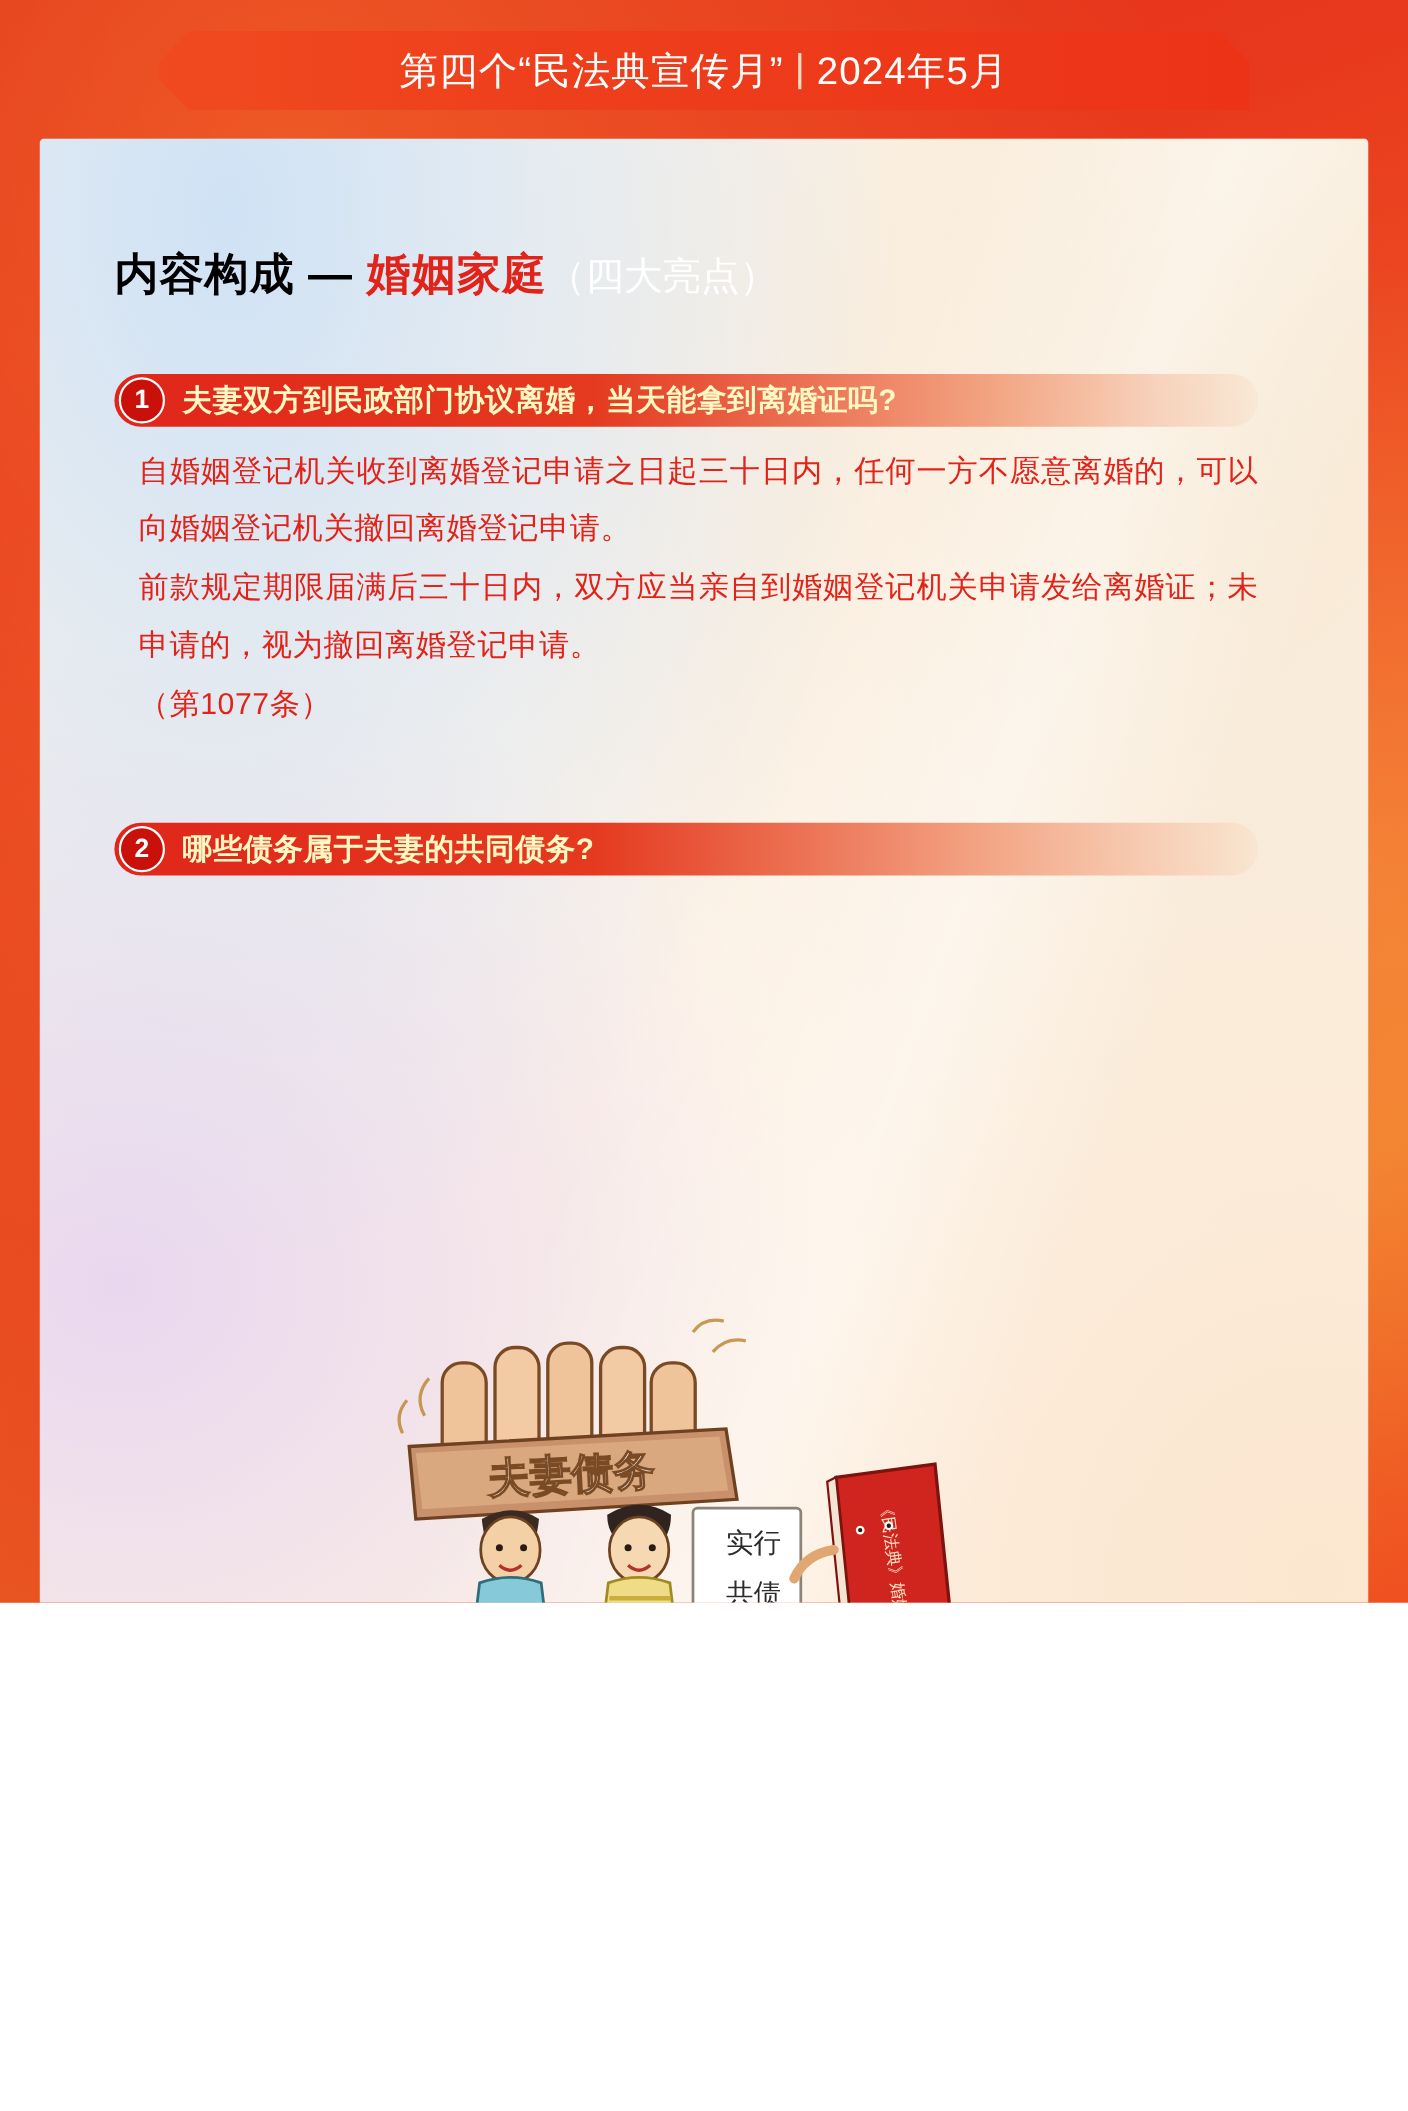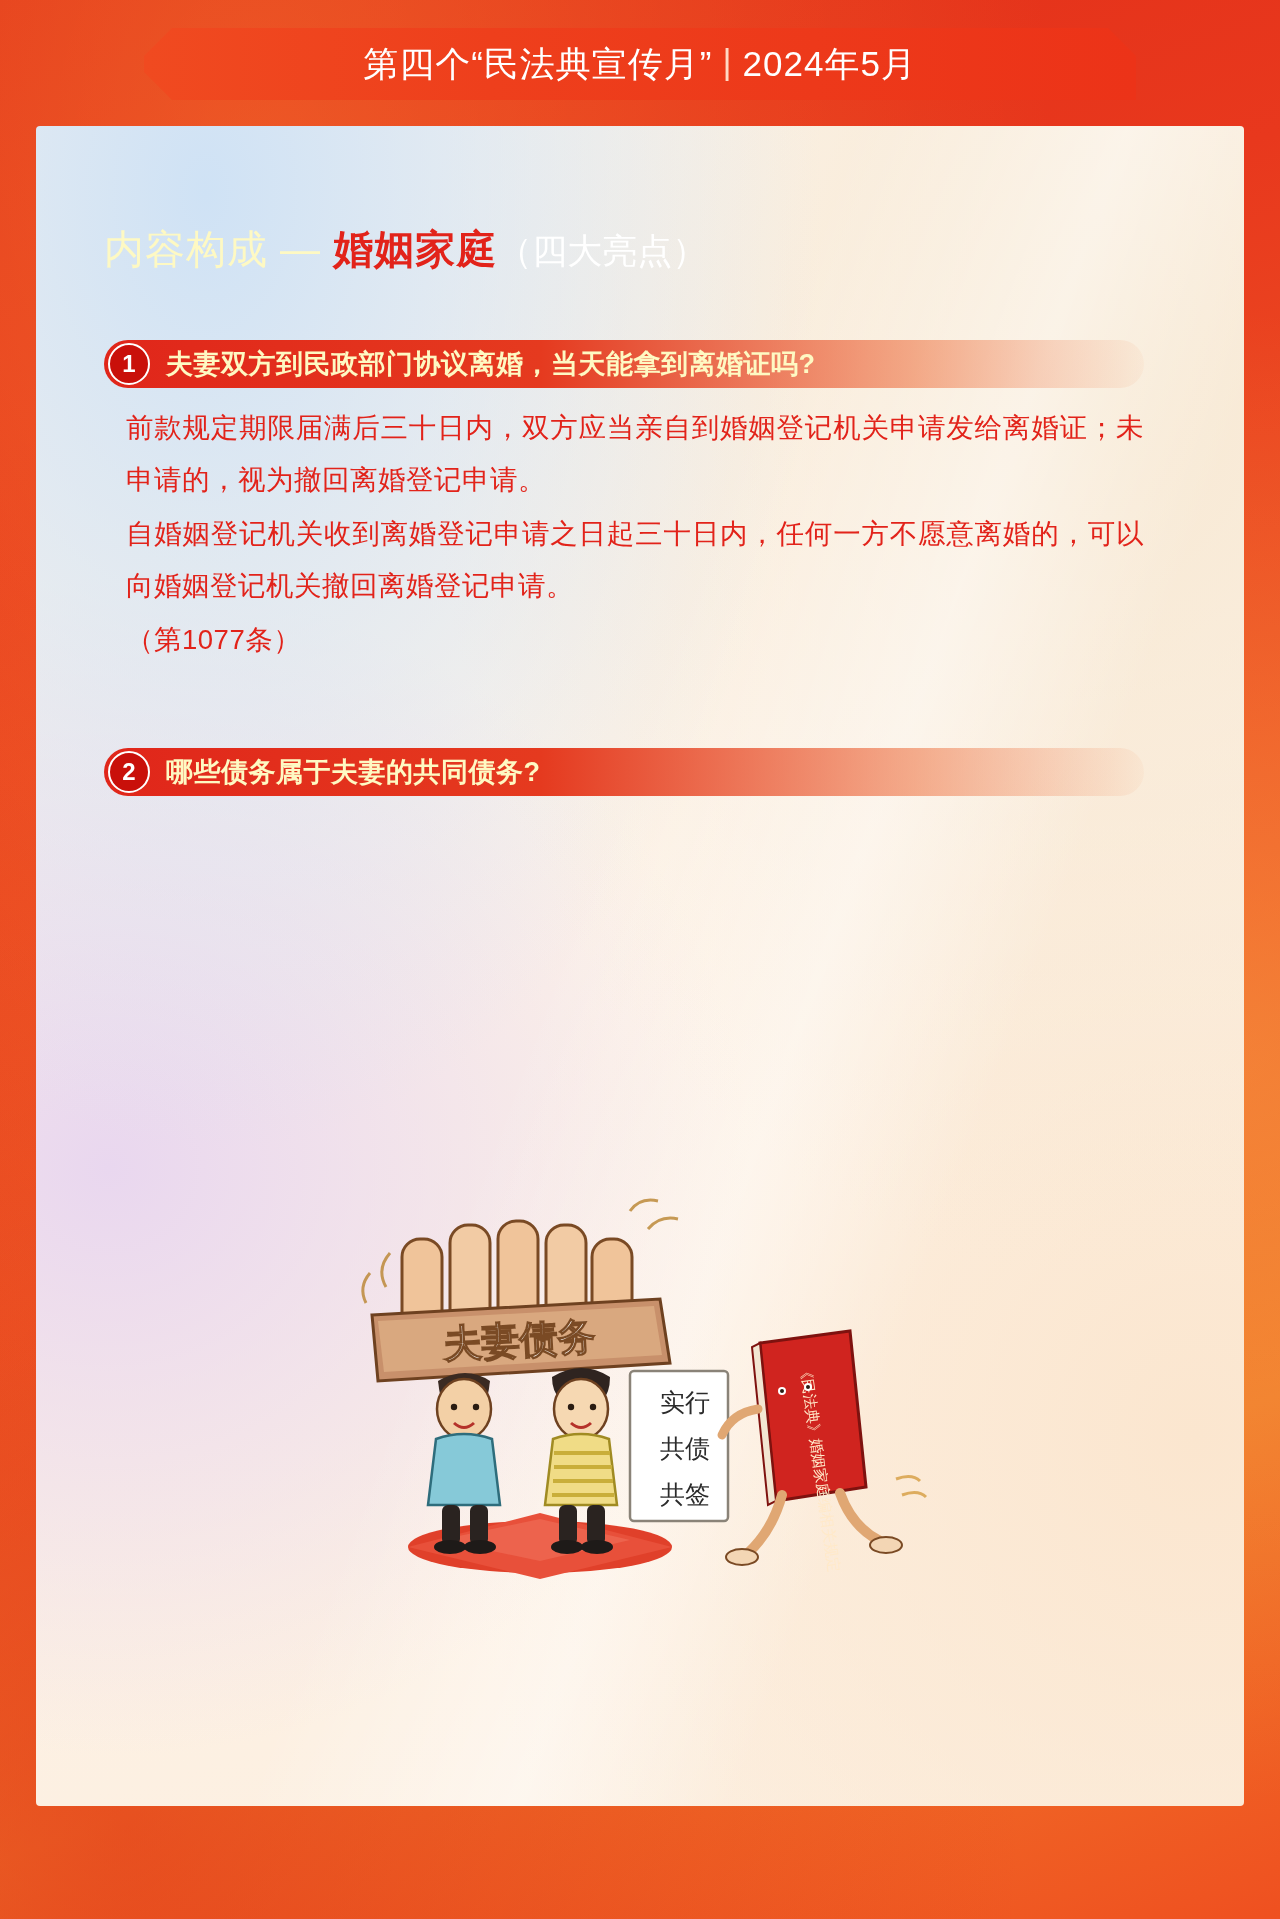--- a/index.html
+++ b/index.html
@@ -6,21 +6,21 @@
     margin: 0;
     padding: 0;
     background: #ffffff;
   }
   body {
     font-family: "Liberation Sans", sans-serif;
   }
   .poster {
     position: relative;
     width: 1280px;
-    height: 1919px;
+    height: 1457px;
     overflow: hidden;
     background: #e8341c;
     background: linear-gradient(170deg, #e4301a 0%, #e8371f 18%, #ef5a2a 40%, #f2estimate 60%);
   }
   
   .frame-bg {
     position: absolute;
     inset: 0;
     background: linear-gradient(160deg, #e12d18 0%, #e8381d 25%, #ef5c26 55%, #f07a2a 78%, #ef5020 100%);
   }
@@ -84,22 +84,22 @@
 
   
   .sec-title {
     position: absolute;
     left: 104px;
     top: 222px;
     white-space: nowrap;
   }
   .sec-title .t1 {
     font-size: 40px;
-    font-weight: normal;
-    color: #fef9c3;
+    font-weight: bold;
+    color: #000000;
     letter-spacing: 1px;
   }
   .sec-title .t2 {
     font-size: 40px;
     font-weight: bold;
     color: #e2231a;
     letter-spacing: 1px;
   }
   .sec-title .t3 {
     font-size: 35px;
@@ -214,22 +214,22 @@
     <span class="t1">内容构成 — </span><span class="t2">婚姻家庭</span><span class="t3">（四大亮点）</span>
   </div>
 
   <div class="qblock" id="q1">
     <div class="qhead">
       <div class="qhead-bar"></div>
       <div class="qnum">1</div>
       <div class="qtext">夫妻双方到民政部门协议离婚，当天能拿到离婚证吗?</div>
     </div>
     <div class="qbody">
+      <p class="para">自婚姻登记机关收到离婚登记申请之日起三十日内，任何一方不愿意离婚的，可以向婚姻登记机关撤回离婚登记申请。</p>
       <p class="para">前款规定期限届满后三十日内，双方应当亲自到婚姻登记机关申请发给离婚证；未申请的，视为撤回离婚登记申请。</p>
-      <p class="para">自婚姻登记机关收到离婚登记申请之日起三十日内，任何一方不愿意离婚的，可以向婚姻登记机关撤回离婚登记申请。</p>
       <p class="para">（第1077条）</p>
     </div>
   </div>
 
   <div class="qblock" id="q2">
     <div class="qhead">
       <div class="qhead-bar"></div>
       <div class="qnum">2</div>
       <div class="qtext">哪些债务属于夫妻的共同债务?</div>
     </div>

